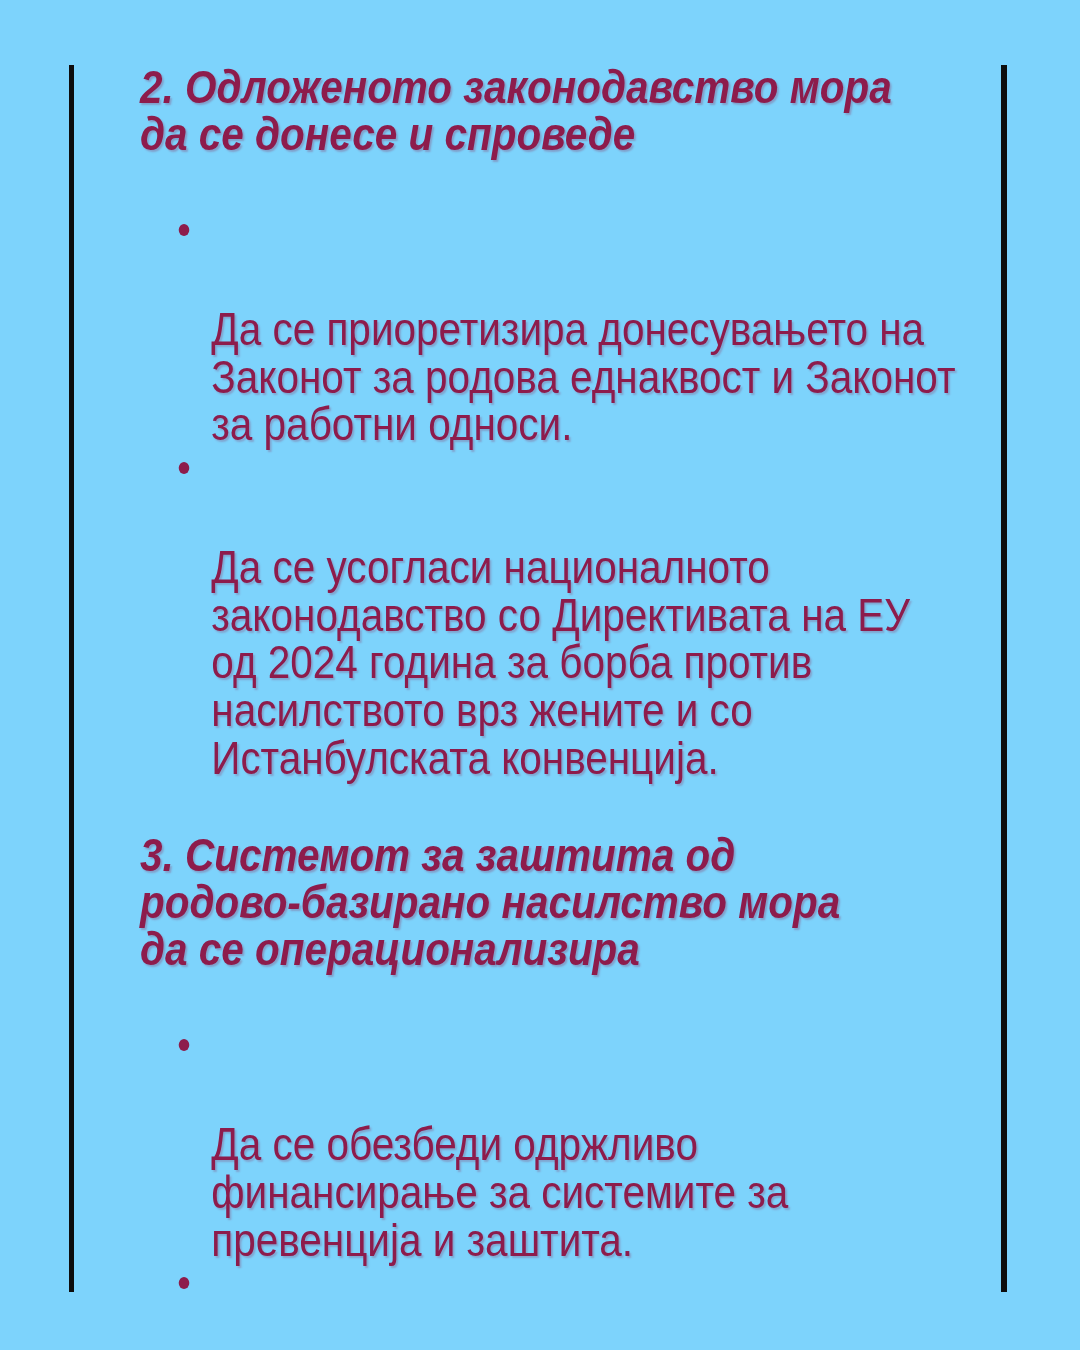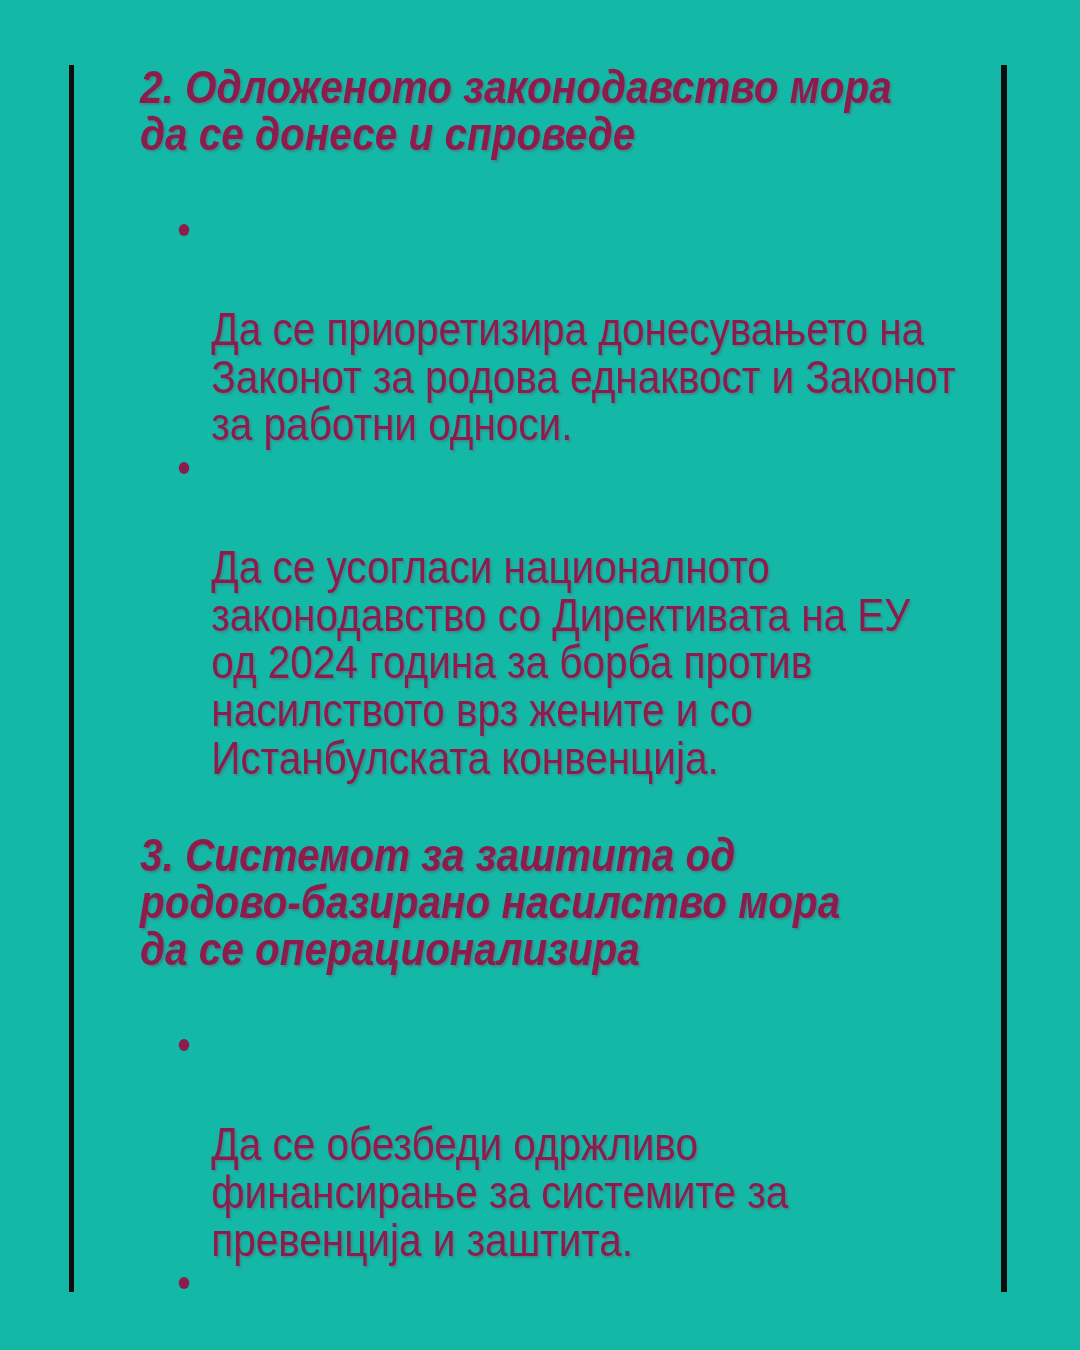--- a/index.html
+++ b/index.html
@@ -4,21 +4,21 @@
 <style>
   html, body {
     margin: 0;
     padding: 0;
     background: #ffffff;
   }
   .page {
     position: relative;
     width: 1080px;
     height: 1350px;
-    background: #14b8a6;
+    background: #7dd3fc;
     overflow: hidden;
     font-family: "Liberation Sans", "DejaVu Sans", sans-serif;
   }
   .edge-bar {
     position: absolute;
     top: 65px;
     height: 1227px;
     background: #0d0d0d;
   }
   .edge-bar.left  { left: 69px;  width: 5px; }

